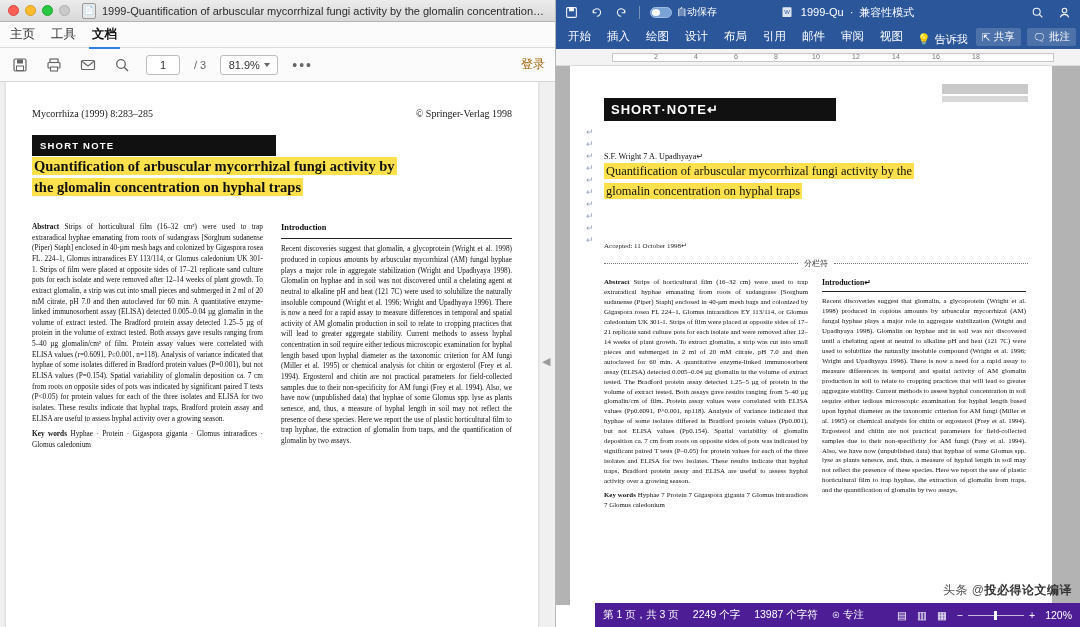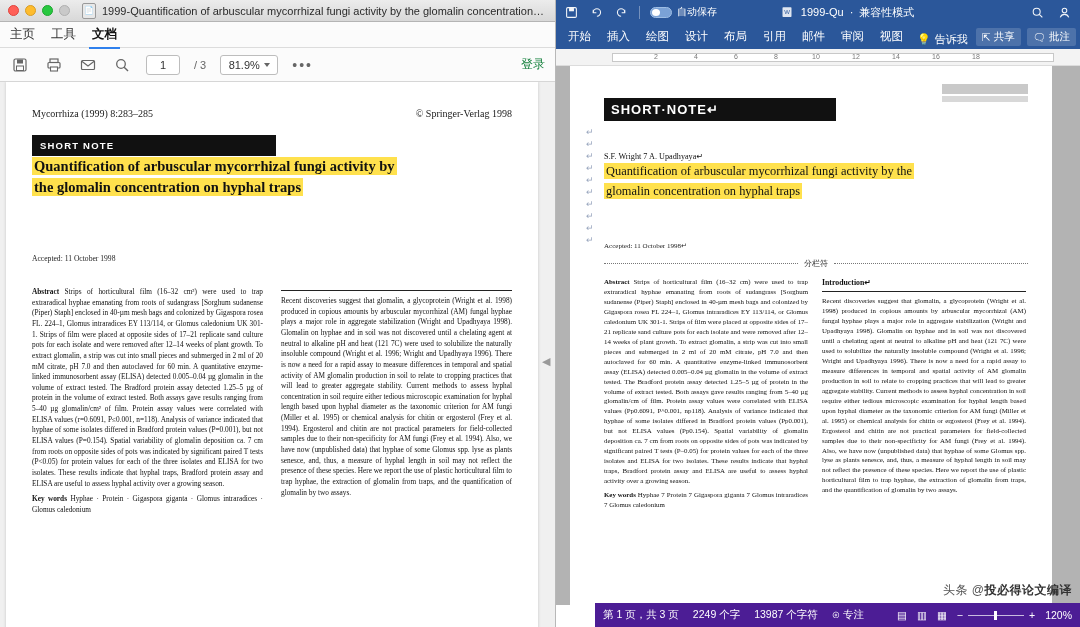--- a/index.html
+++ b/index.html
@@ -59,21 +59,21 @@
     background: #fff; font-size: 11px; text-align: center; line-height: 18px; color: #333;
   }
   .page-total { font-size: 11px; color: #666; }
   .zoom-box {
     width: 58px; height: 20px; border: 1px solid #bdbdbd; border-radius: 3px;
     background: #fff; font-size: 11px; color: #333;
     display: flex; align-items: center; justify-content: center; gap: 4px;
   }
   .caret { width: 0; height: 0; border-left: 3.5px solid transparent; border-right: 3.5px solid transparent; border-top: 4px solid #666; }
   .dots { letter-spacing: 2px; color: #666; font-size: 14px; }
-  .login-btn { margin-left: auto; font-size: 12px; color: #15803d; }
+  .login-btn { margin-left: auto; font-size: 12px; color: #a16207; }
 
   .pdf-canvas {
     position: absolute; top: 82px; left: 0; right: 0; bottom: 0;
     background: #f0f0f0; overflow: hidden;
   }
   .pdf-page {
     position: absolute; top: 0; left: 6px; width: 532px; height: 560px;
     background: #fff; box-shadow: 0 0 3px rgba(0,0,0,0.18);
     padding: 26px 26px 0 26px;
     font-family: "Liberation Serif", serif;
@@ -262,27 +262,27 @@
     <div class="pdf-canvas">
       <div class="pdf-page">
         <div class="pdf-header">
           <span>Mycorrhiza (1999) 8:283–285</span>
           <span>© Springer-Verlag 1998</span>
         </div>
         <div class="shortnote">SHORT NOTE</div>
         <div class="title-wrap">
           <span class="paper-title">Quantification of arbuscular mycorrhizal fungi activity by the glomalin concentration on hyphal traps</span>
         </div>
-        <div class="accepted">Accepted: 11 October 1998</div>
         <div class="cols">
           <div class="col">
             <p><b>Abstract</b><span> Strips of horticultural film (16–32 cm²) were used to trap extraradical hyphae emanating from roots of sudangrass [Sorghum sudanense (Piper) Staph] enclosed in 40-µm mesh bags and colonized by Gigaspora rosea FL. 224–1, Glomus intraradices EY 113/114, or Glomus caledonium UK 301-1. Strips of film were placed at opposite sides of 17–21 replicate sand culture pots for each isolate and were removed after 12–14 weeks of plant growth. To extract glomalin, a strip was cut into small pieces and submerged in 2 ml of 20 mM citrate, pH 7.0 and then autoclaved for 60 min. A quantitative enzyme-linked immunosorbent assay (ELISA) detected 0.005–0.04 µg glomalin in the volume of extract tested. The Bradford protein assay detected 1.25–5 µg of protein in the volume of extract tested. Both assays gave results ranging from 5–40 µg glomalin/cm² of film. Protein assay values were correlated with ELISA values (r=0.6091, P≤0.001, n=118). Analysis of variance indicated that hyphae of some isolates differed in Bradford protein values (P=0.001), but not ELISA values (P=0.154). Spatial variability of glomalin deposition ca. 7 cm from roots on opposite sides of pots was indicated by significant paired T tests (P&lt;0.05) for protein values for each of the three isolates and ELISA for two isolates. These results indicate that hyphal traps, Bradford protein assay and ELISA are useful to assess hyphal activity over a growing season.</span></p>
             <p class="kw"><b>Key words</b><span> Hyphae · Protein · Gigaspora giganta · Glomus intraradices · Glomus caledonium</span></p>
           </div>
           <div class="col">
+            <div class="hd">Introduction</div>
             <div class="rule"></div>
             <p>Recent discoveries suggest that glomalin, a glycoprotein (Wright et al. 1998) produced in copious amounts by arbuscular mycorrhizal (AM) fungal hyphae plays a major role in aggregate stabilization (Wright and Upadhyaya 1998). Glomalin on hyphae and in soil was not discovered until a chelating agent at neutral to alkaline pH and heat (121 7C) were used to solubilize the naturally insoluble compound (Wright et al. 1996; Wright and Upadhyaya 1996). There is now a need for a rapid assay to measure differences in temporal and spatial activity of AM glomalin production in soil to relate to cropping practices that will lead to greater aggregate stability. Current methods to assess hyphal concentration in soil require either tedious microscopic examination for hyphal length based upon hyphal diameter as the taxonomic criterion for AM fungi (Miller et al. 1995) or chemical analysis for chitin or ergosterol (Frey et al. 1994). Ergosterol and chitin are not practical parameters for field-collected samples due to their non-specificity for AM fungi (Frey et al. 1994). Also, we have now (unpublished data) that hyphae of some Glomus spp. lyse as plants senesce, and, thus, a measure of hyphal length in soil may not reflect the presence of these species. Here we report the use of plastic horticultural film to trap hyphae, the extraction of glomalin from traps, and the quantification of glomalin by two assays.</p>
           </div>
         </div>
       </div>
       <div class="pdf-scrollcaret">◀</div>
     </div>
   </div>
 
   <div class="right-pane">

